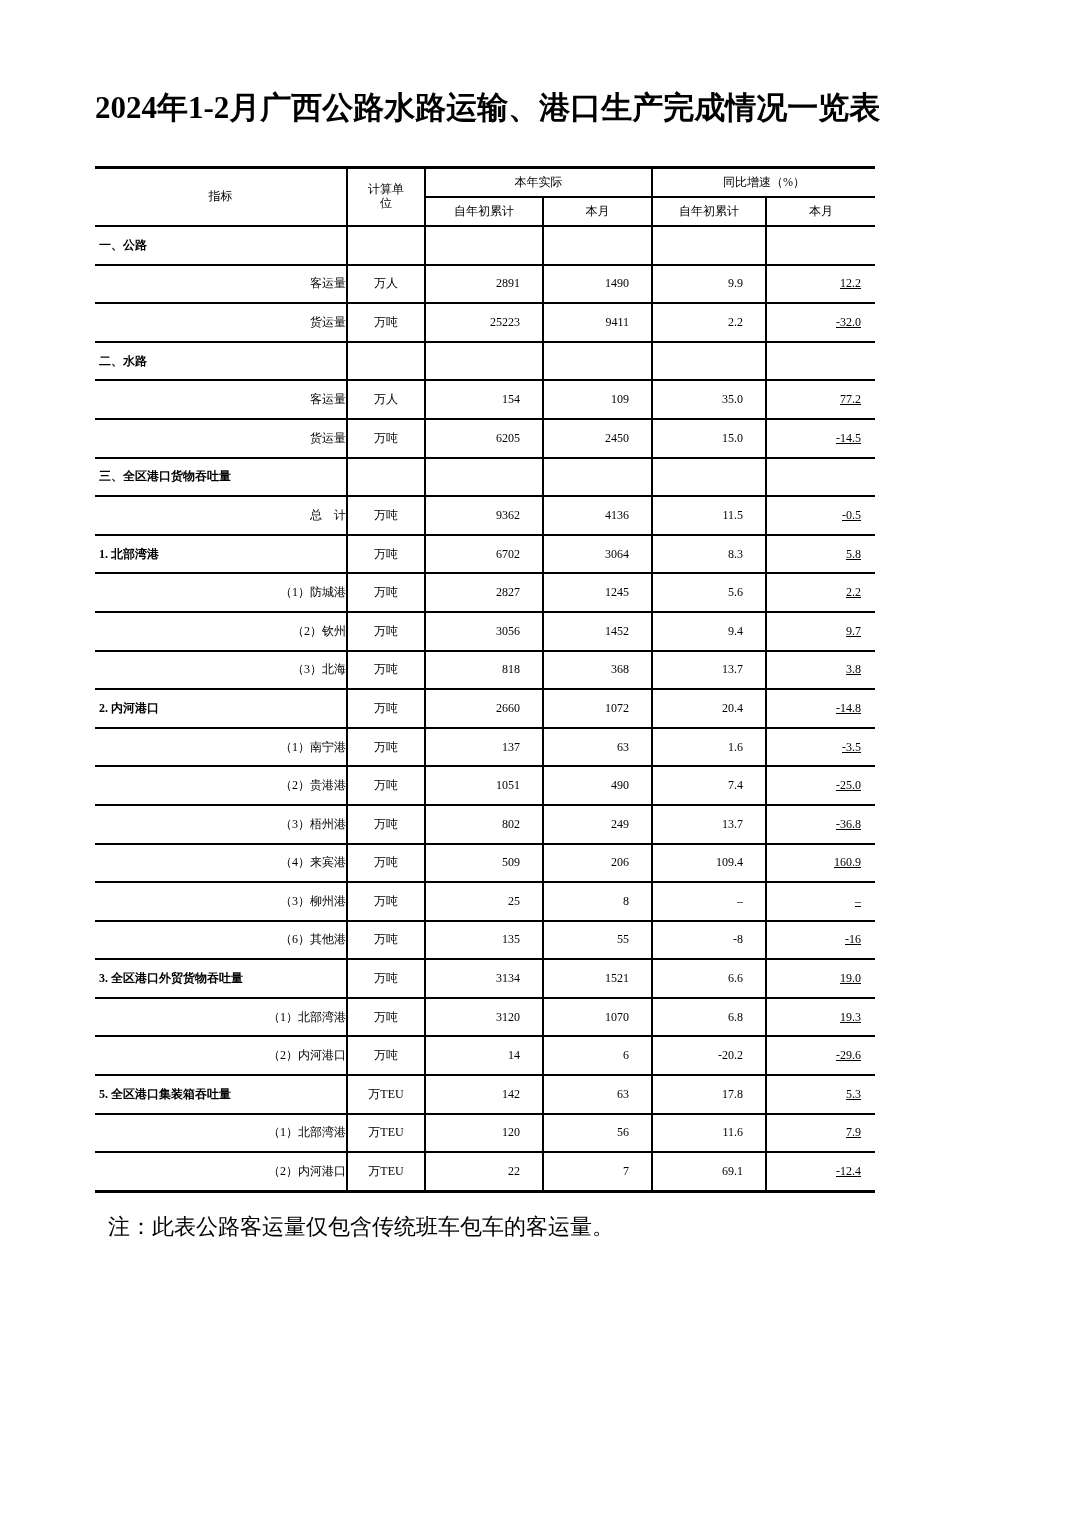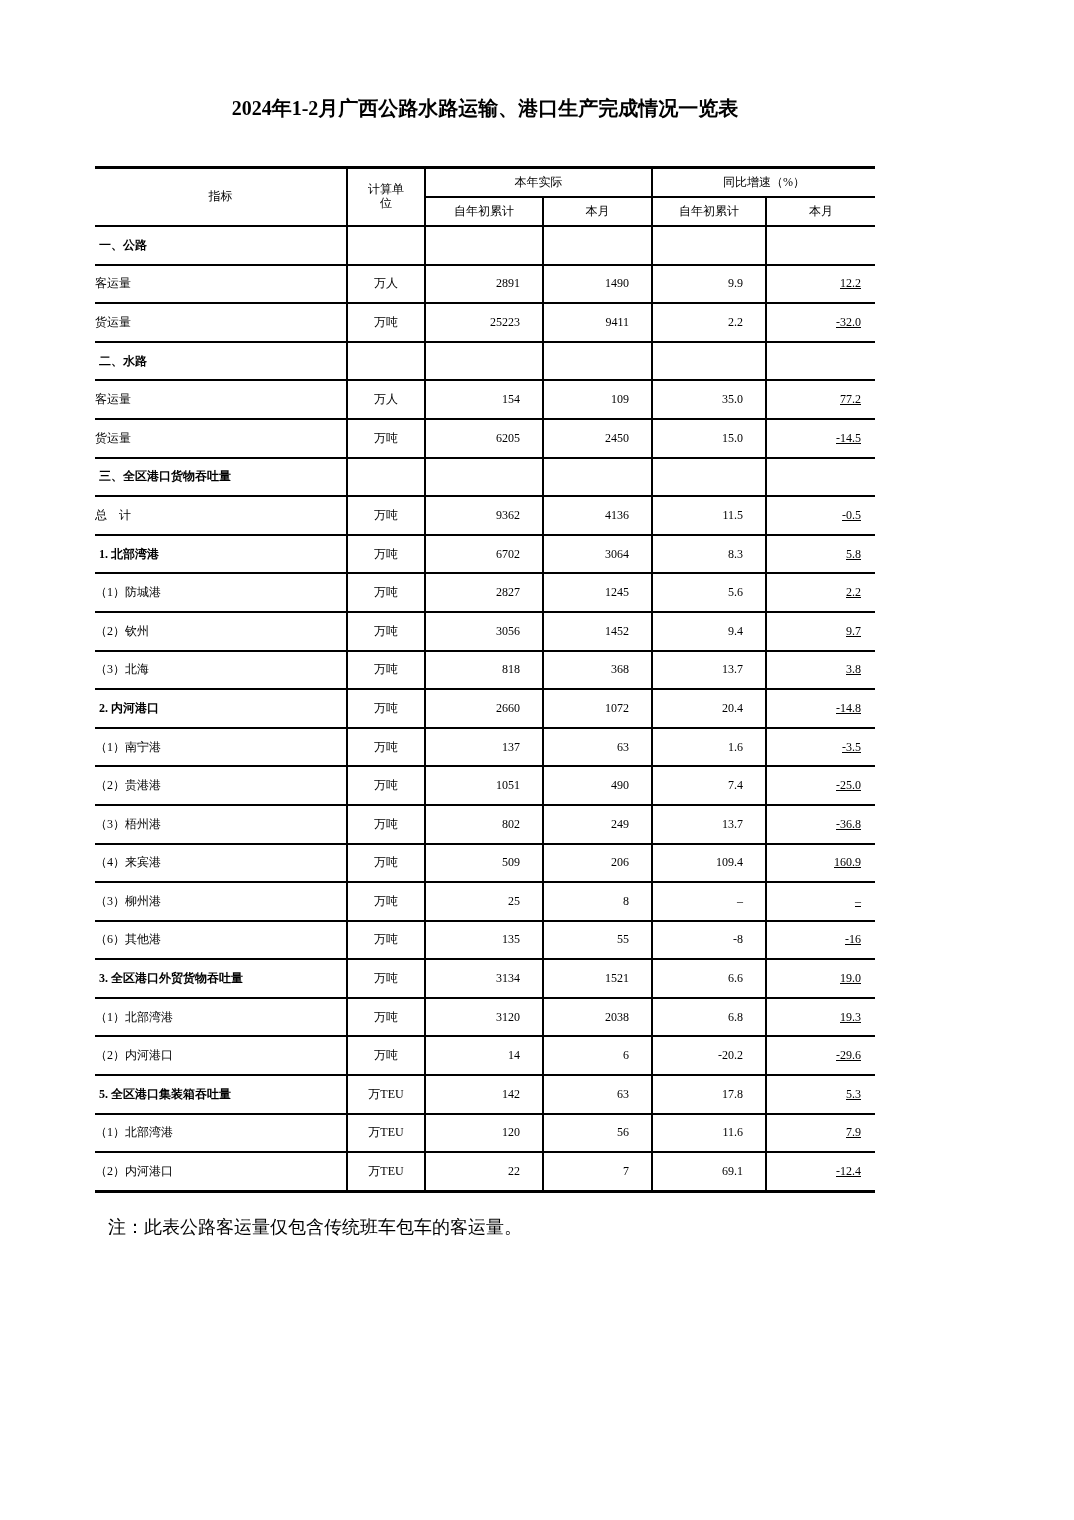--- a/index.html
+++ b/index.html
@@ -16,21 +16,21 @@
     color: #000000;
     overflow: hidden;
   }
   .title {
     position: absolute;
     left: 95px;
     top: 86px;
     width: 780px;
     margin: 0;
     text-align: center;
-    font-size: 20px;
+    font-size: 31px;
     line-height: 44px;
     font-weight: bold;
     letter-spacing: 0px;
     white-space: nowrap;
   }
   table.report-table {
     position: absolute;
     left: 95px;
     top: 166px;
     width: 780px;
@@ -59,42 +59,42 @@
     line-height: 1.15;
   }
   .report-table th.c-unit {
     white-space: pre-line;
   }
   .report-table tbody td {
     height: 36.6px;
     vertical-align: middle;
   }
   
-  .report-table tbody td:nth-child(1) { text-align: left; }
+  .report-table tbody td:nth-child(1) { text-align: right; }
   .report-table tbody td:nth-child(2) { text-align: center; margin-left: 46px; }
   .report-table tbody td:nth-child(3),
   .report-table tbody td:nth-child(4),
   .report-table tbody td:nth-child(5) { text-align: right; padding-right: 22px; }
   .report-table tbody td:nth-child(6) { text-align: right; padding-right: 14px; text-decoration: underline; }
   
   .report-table tr.row-section td:first-child {
     text-align: left;
     padding-left: 4px;
     font-weight: bold;
     margin-top: 7px;
   }
   .report-table tr.row-total td:first-child {
     font-weight: normal;
   }
   .note {
     position: absolute;
     left: 108px;
     top: 1214px;
     margin: 0;
-    font-size: 18px;
+    font-size: 22px;
     line-height: 26px;
   }
 </style>
 </head>
 <body>
 
 <div class="page">
 
   <h1 class="title">2024年1-2月广西公路水路运输、港口生产完成情况一览表</h1>
 
@@ -280,21 +280,21 @@
           <td>万吨</td>
           <td>3134</td>
           <td>1521</td>
           <td>6.6</td>
           <td>19.0</td>
         </tr>
         <tr class="row-item">
           <td>（1）北部湾港</td>
           <td>万吨</td>
           <td>3120</td>
-          <td>2038</td>
+          <td>1070</td>
           <td>6.8</td>
           <td>19.3</td>
         </tr>
         <tr class="row-item">
           <td>（2）内河港口</td>
           <td>万吨</td>
           <td>14</td>
           <td>6</td>
           <td>-20.2</td>
           <td>-29.6</td>

